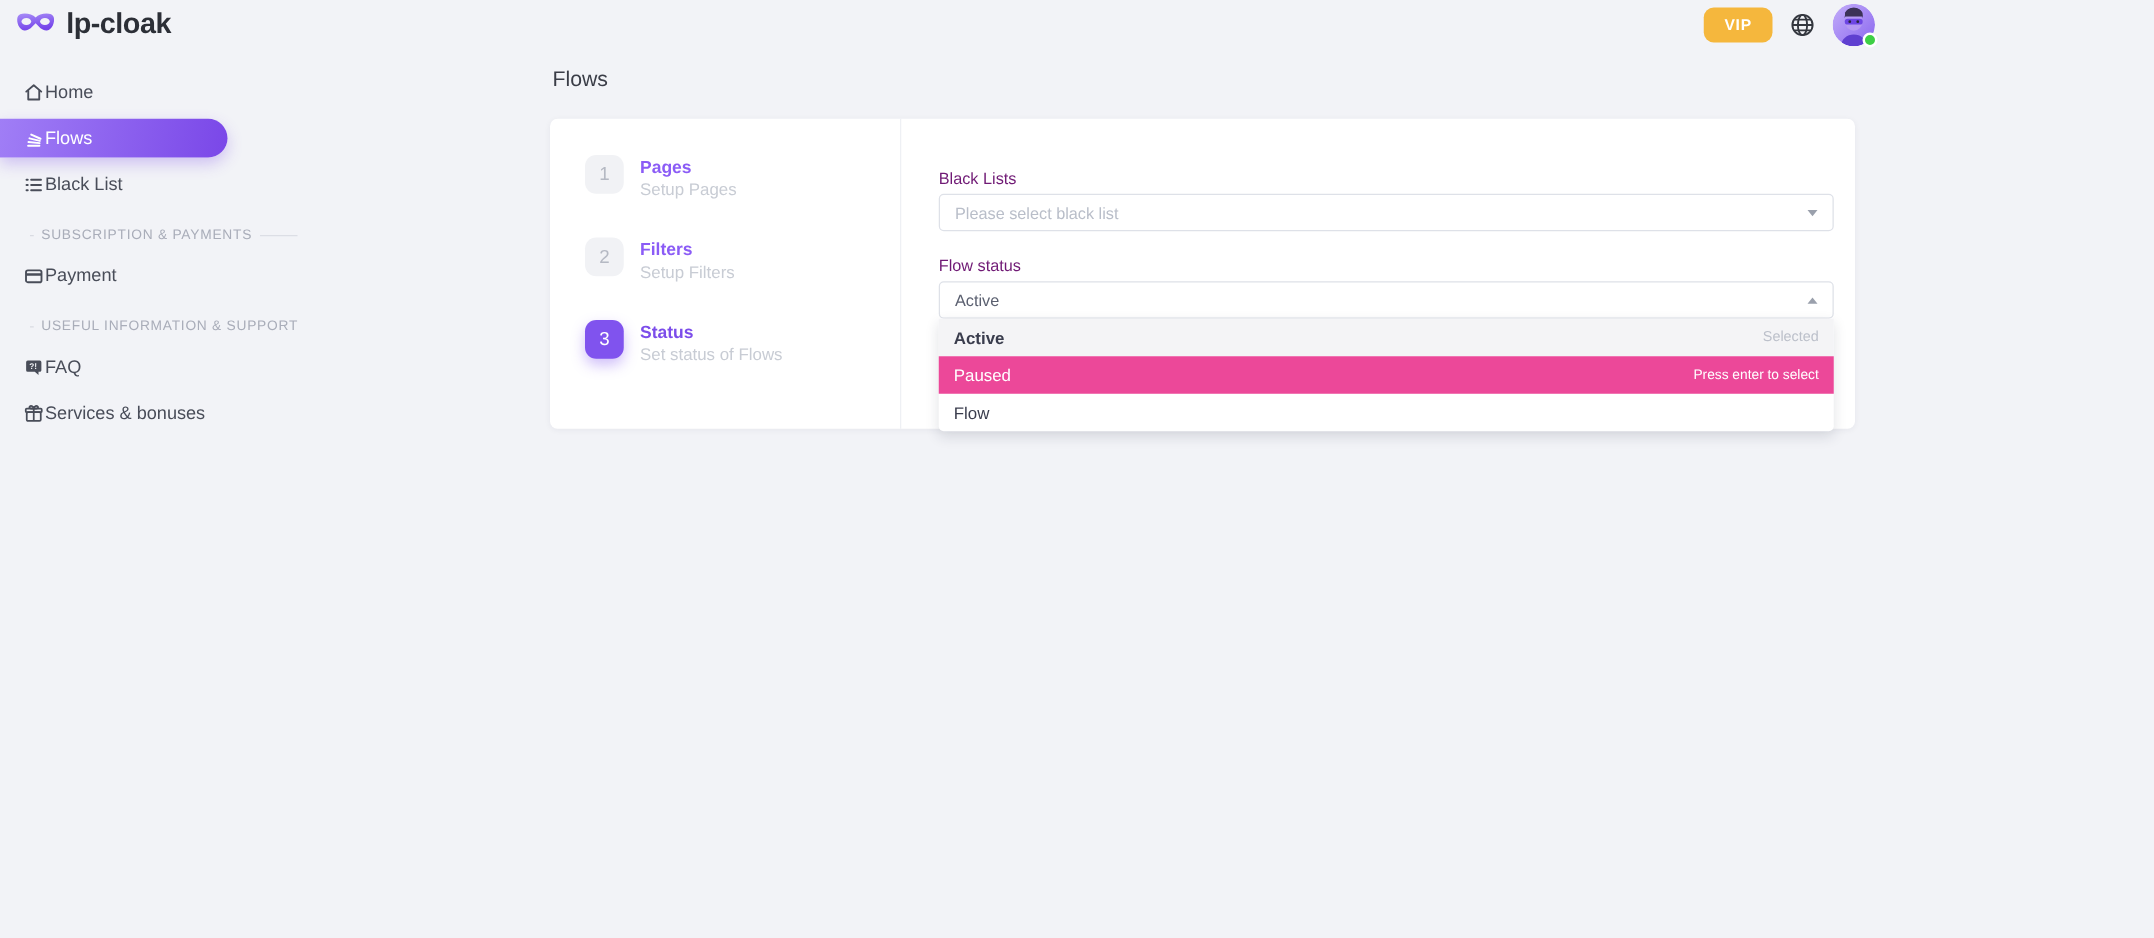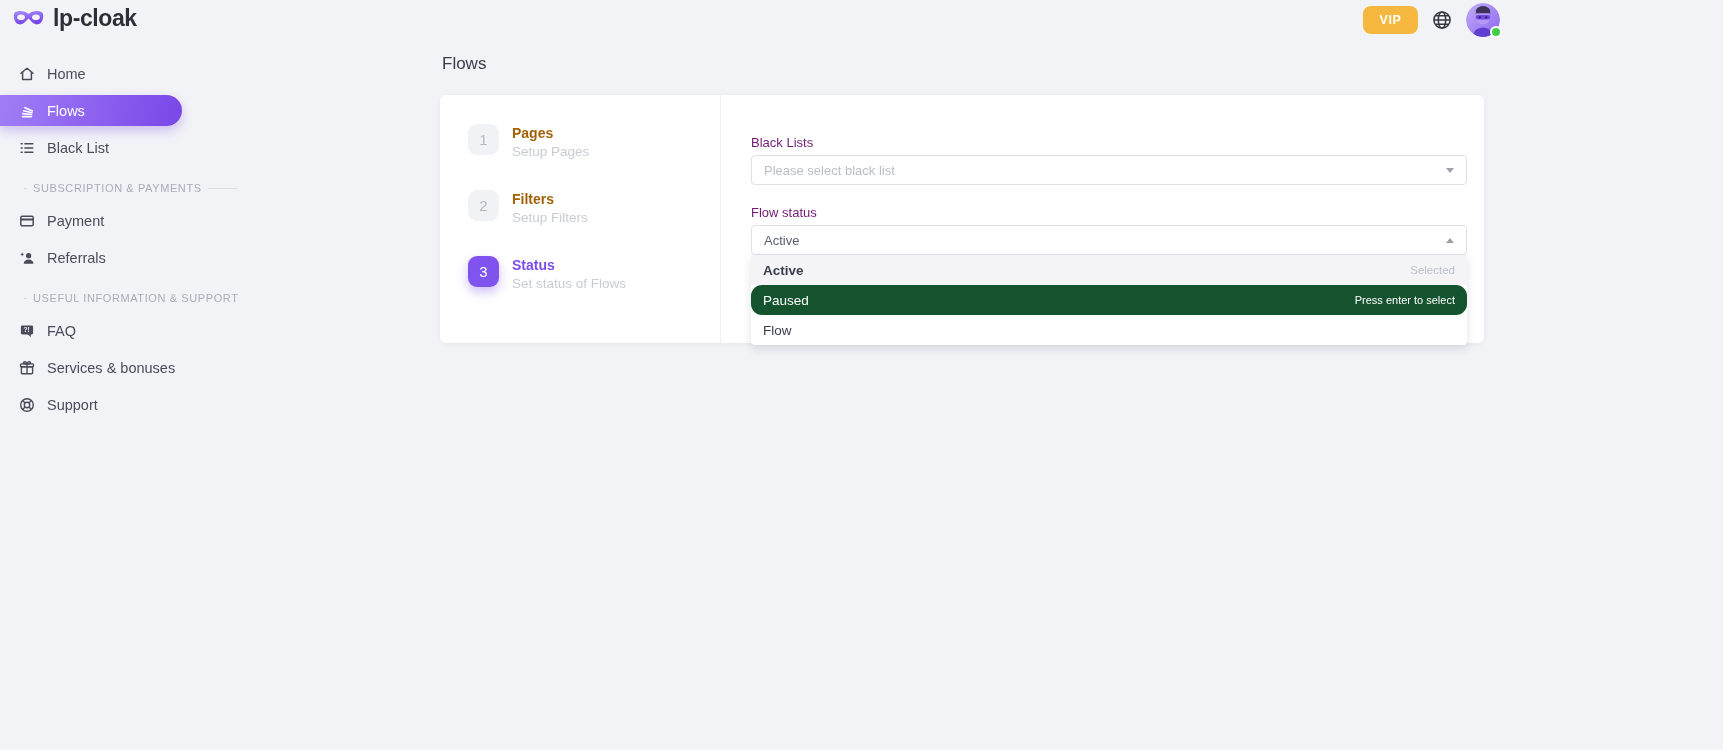--- a/index.html
+++ b/index.html
@@ -23,21 +23,21 @@
     letter-spacing:.6px; border:none; border-radius:8px; display:flex; align-items:center; justify-content:center; cursor:pointer;
     font-family:inherit; }
   .globe-btn { width:22px; height:22px; color:#34373f; cursor:pointer; }
   .avatar-wrap { position:relative; width:34px; height:34px; cursor:pointer; }
   .avatar { width:34px; height:34px; border-radius:50%; overflow:hidden; display:block; }
   .online-dot { position:absolute; right:-2px; bottom:-1px; width:12px; height:12px; background:#3ecf45;
     border:2px solid #ffffff; border-radius:50%; }
 
   
   .sidebar { position:absolute; left:0; top:58px; width:230px; }
-  .nav-item { display:flex; align-items:center; gap:11px; height:31px; padding-left:18px; margin-bottom:6px;
+  .nav-item { display:flex; align-items:center; gap:0; height:31px; padding-left:18px; margin-bottom:6px;
     color:#494d59; font-size:14.5px; cursor:pointer; }
   .nav-item .ni { width:18px; height:18px; flex:none; display:block; }
   .nav-item.active { width:182px; border-radius:0 17px 17px 0; color:#fff;
     background:linear-gradient(100deg,#a07ef6 0%,#7a47e8 100%);
     box-shadow:0 5px 12px rgba(124,77,233,.30); }
   .section-head { display:flex; align-items:center; gap:6px; margin:19px 0 11px 0;
     color:#a9adb9; font-size:11px; font-weight:500; letter-spacing:.6px; white-space:nowrap;padding-left:24px; }
   .section-head .tick { width:3px; height:1px; background:#d9dbe2; flex:none; }
   .section-head .line { width:30px; height:1px; background:#dcdee5; flex:none; }
 
@@ -46,21 +46,21 @@
   .page-title { font-size:17px; font-weight:500; color:#3a3d47; margin:14px 0 21px 2px; }
 
   .card { display:flex; width:1044px; height:248px; background:#fff; border-radius:6px;
     box-shadow:0 1px 5px rgba(30,35,60,.06); }
 
   .panel-left { width:281px; flex:none; border-right:1px solid #eef0f4; padding:29px 0 0 28px; }
   .step { display:flex; gap:13px; margin-bottom:31px; }
   .step-badge { width:31px; height:31px; flex:none; border-radius:9px; background:#f1f2f5; color:#b5b9c3;
     font-size:15px; display:flex; align-items:center; justify-content:center; }
   .step.active .step-badge { background:#8053ee; color:#fff; box-shadow:0 5px 11px rgba(128,83,238,.38); }
-  .step-title { font-size:14px; font-weight:700; color:#a16207; margin-top:1px; }
+  .step-title { font-size:14px; font-weight:700; color:#8b5cf6; margin-top:1px; }
   .step.active .step-title { color:#7c4dea; }
   .step-sub { font-size:13.5px; color:#c8ccd4; margin-top:3px; }
 
   .panel-right { flex:1; padding:20px 17px 0 30px; position:relative; }
   .form-title { font-size:14.5px; font-weight:700; color:#2f3240; }
   .field-label { margin-top:20px; font-size:13px; color:#701a75; height:15px; }
   .select-box { margin-top:5px; height:30px; border:1px solid #dee1e8; border-radius:4px; background:#fff;
     display:flex; align-items:center; justify-content:space-between; padding:0 12px; cursor:pointer; }
   .select-box input { border:none; outline:none; flex:1; font-size:13px; color:#5b6070; background:transparent;
     font-family:inherit; }
@@ -70,21 +70,21 @@
     border-top:5px solid #9aa0ac; flex:none; }
   .caret.up { border-top:none; border-bottom:5px solid #9aa0ac; }
 
   .dropdown { position:relative; z-index:5; background:#fff; border-radius:0 0 4px 4px;
     box-shadow:0 4px 10px rgba(30,35,60,.13); }
   .option { height:30px; display:flex; align-items:center; justify-content:space-between; padding:0 12px;
     font-size:13.5px; color:#3a3d4d; cursor:pointer; }
   .option .hint { font-size:11.5px; }
   .option.selected { background:#f4f4f6; font-weight:700; }
   .option.selected .hint { color:#bcc0ca; font-weight:400; }
-  .option.highlighted { background:#14532d; color:#fff;border-radius:11px; }
+  .option.highlighted { background:#ec4899; color:#fff; }
   .option.highlighted .hint { color:#fff; font-size:11px;margin-left:24px; }
 </style>
 </head>
 <body>
 
 <div class="logo">
   <svg class="logo-mark" viewBox="0 0 40 26">
     <defs>
       <linearGradient id="lg" x1="0" y1="0" x2="0.3" y2="1">
         <stop stop-color="#a88df7"></stop>
@@ -167,28 +167,20 @@
   </div>
 
   <div class="nav-item">
     <svg class="ni" viewBox="0 0 18 18" fill="none" stroke="currentColor" stroke-width="1.5">
       <rect x="2.8" y="4.3" width="12.4" height="9.5" rx="1.5"></rect>
         <path d="M2.8 7.5 h12.4" stroke-width="2"></path>
     </svg>
     <span>Payment</span>
   </div>
 
-  <div class="nav-item">
-    <svg class="ni" viewBox="0 0 18 18" fill="currentColor">
-      <circle cx="10.6" cy="6.7" r="2.6"></circle>
-      <path d="M5.7 14.7 c0-2.7 2.2-4.3 4.9-4.3 s4.9 1.6 4.9 4.3 z"></path>
-      <path d="M4.2 3.3 l.55 1.5 1.5 .55 -1.5 .55 -.55 1.5 -.55 -1.5 -1.5 -.55 1.5 -.55 z"></path>
-    </svg>
-    <span>Referrals</span>
-  </div>
 
   <div class="section-head no-line">
     <span class="tick"></span>
     <span>USEFUL INFORMATION &amp; SUPPORT</span>
 
   </div>
 
   <div class="nav-item">
     <svg class="ni" viewBox="0 0 18 18">
       <path d="M4.2 3.4 h9.6 a1.3 1.3 0 0 1 1.3 1.3 v6.4 a1.3 1.3 0 0 1 -1.3 1.3 h-1 v2.6 l-3 -2.6 H4.2 a1.3 1.3 0 0 1 -1.3 -1.3 V4.7 a1.3 1.3 0 0 1 1.3 -1.3 z" fill="currentColor"></path>
@@ -200,30 +192,20 @@
   <div class="nav-item">
     <svg class="ni" viewBox="0 0 18 18" fill="none" stroke="currentColor" stroke-width="1.4" stroke-linejoin="round">
       <rect x="3.4" y="7.7" width="11.2" height="7" rx="1"></rect>
       <rect x="2.6" y="4.9" width="12.8" height="2.8" rx="0.8"></rect>
       <path d="M9 4.9 v9.8"></path>
       <path d="M9 4.9 C9 2.7 6.2 2.1 5.6 3.5 c-.5 1.2 1.4 1.6 3.4 1.4 M9 4.9 c0-2.2 2.8-2.8 3.4-1.4 .5 1.2-1.4 1.6-3.4 1.4"></path>
     </svg>
     <span>Services &amp; bonuses</span>
   </div>
 
-  <div class="nav-item">
-    <svg class="ni" viewBox="0 0 18 18" fill="none" stroke="currentColor" stroke-width="1.4">
-      <circle cx="9" cy="9" r="6.3"></circle>
-        <circle cx="9" cy="9" r="2.7"></circle>
-      <g transform="rotate(45 9 9)">
-          <path d="M9 2.7 v3.6 M9 11.7 v3.6 M2.7 9 h3.6 M11.7 9 h3.6"></path>
-        </g>
-    </svg>
-    <span>Support</span>
-  </div>
 </nav>
 
 <main class="main">
   <h1 class="page-title">Flows</h1>
 
   <section class="card">
 
     <div class="panel-left">
       <div class="step">
         <div class="step-badge">1</div>

